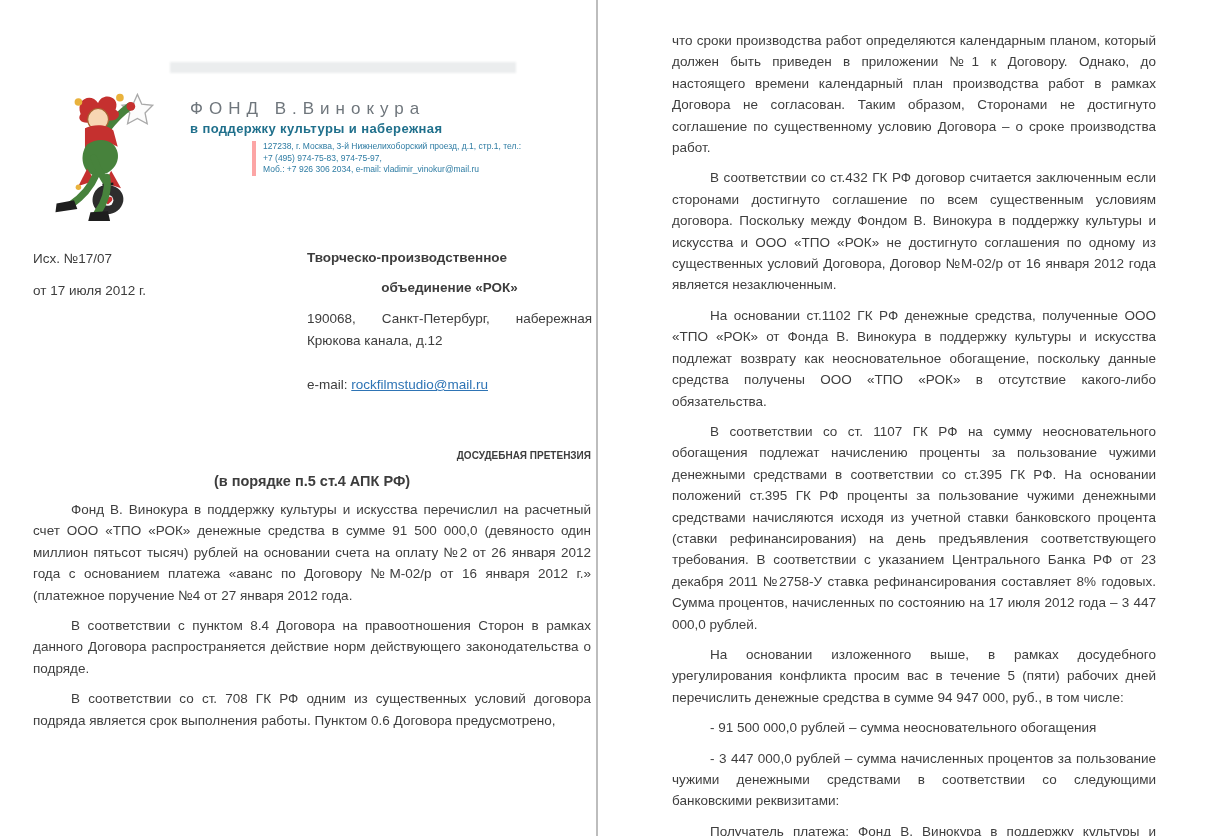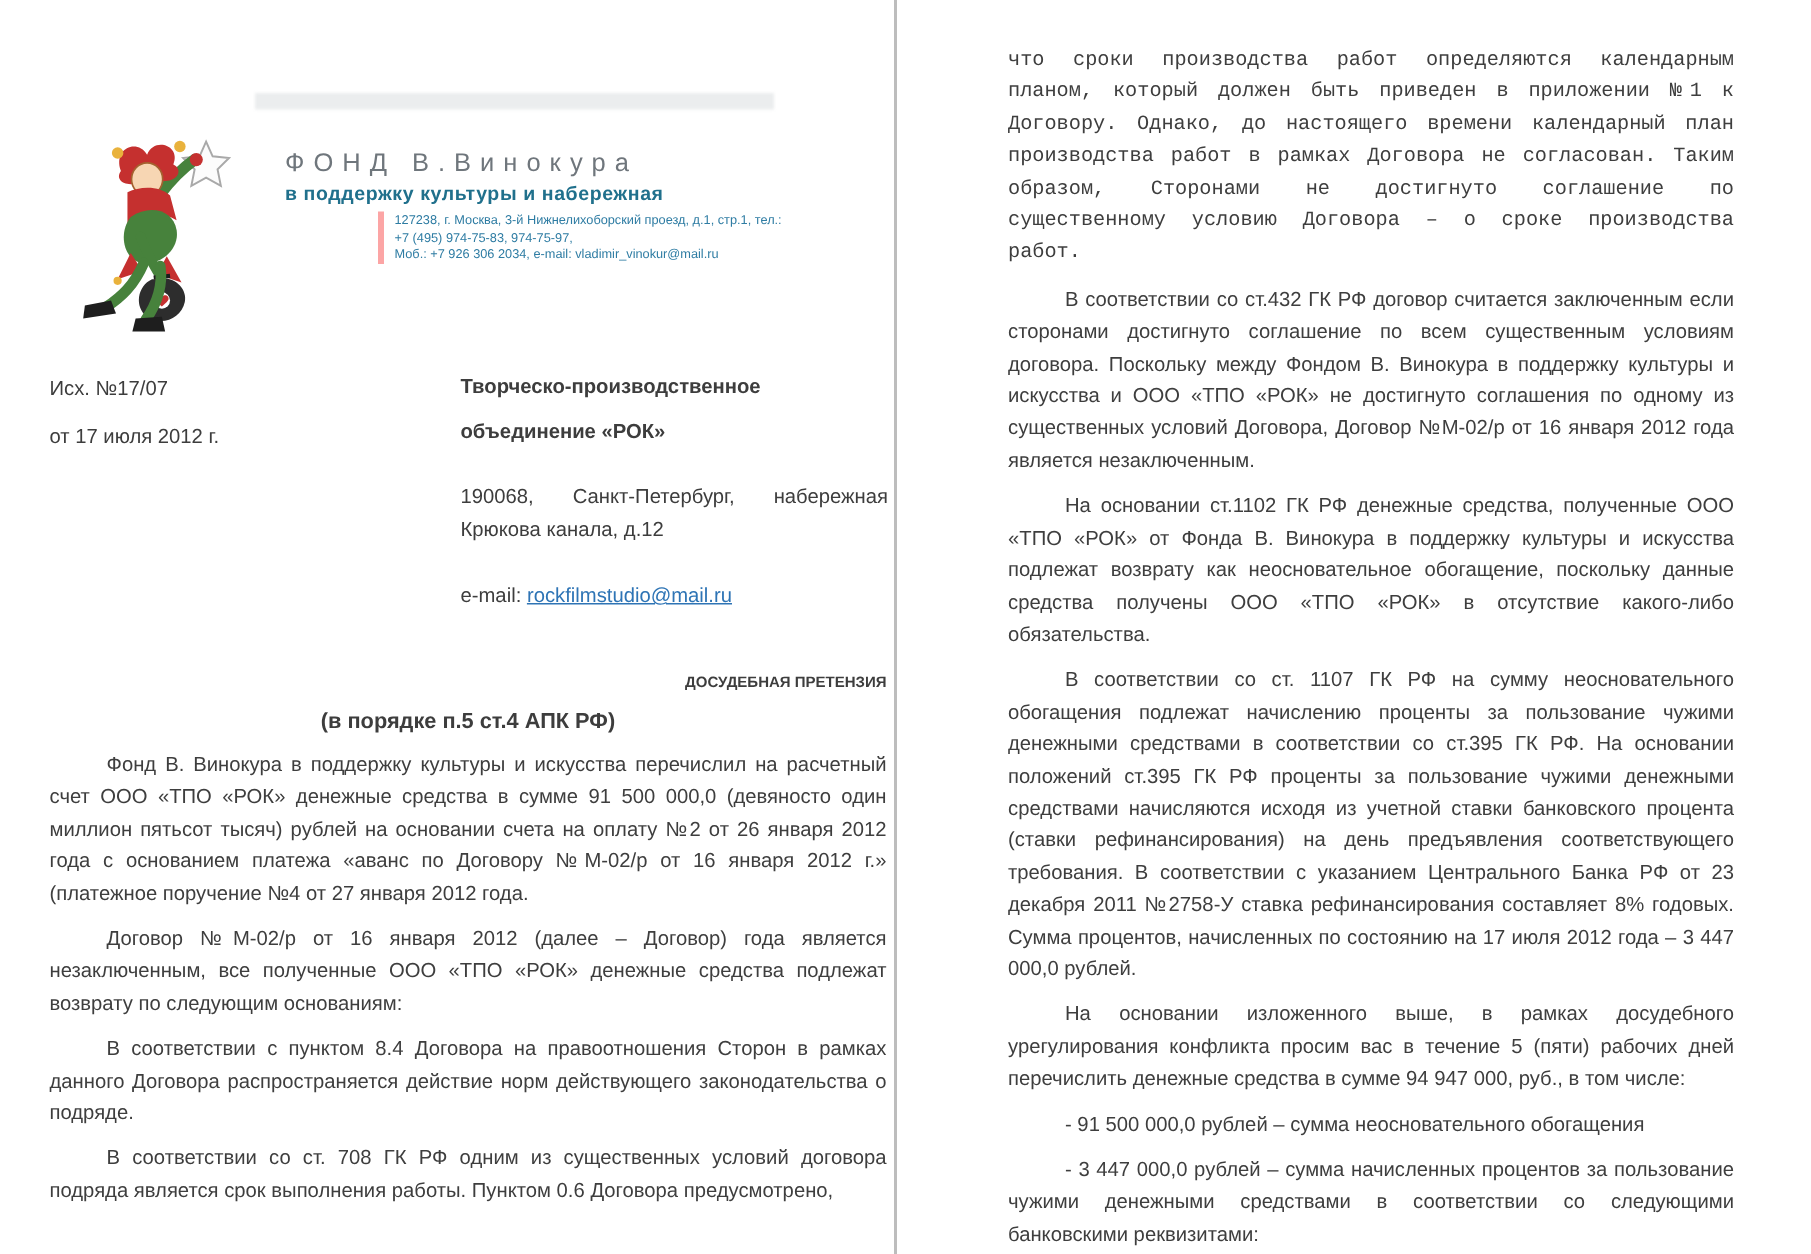--- a/index.html
+++ b/index.html
@@ -24,31 +24,31 @@
   .org-name{left:190px;top:99px;font-size:17px;font-weight:400;letter-spacing:6px;color:var(--org-gray);white-space:nowrap;}
   .tagline{left:190px;top:121px;font-size:13px;font-weight:700;letter-spacing:0.4px;color:var(--teal);white-space:nowrap;}
   .lh-address{left:252px;top:141px;width:270px;font-size:8.5px;line-height:11.5px;color:var(--addr-teal);
     border-left:4px solid #fca5a5;padding-left:7px;}
   
   .ref-number{left:33px;top:251px;font-size:13.5px;}
   .ref-date{left:33px;top:283px;font-size:13.5px;}
   
   .recipient{left:307px;top:249px;width:285px;font-size:13.5px;line-height:18px;}
   .recipient .b{font-weight:700;}
-  .recipient .mt{margin-top:12px;}
-  .recipient .addr{margin-top:23px;line-height:22px;text-align:justify;}
+  .recipient .mt{margin-top:12px;text-align:center;}
+  .recipient .addr{margin-top:11px;line-height:22px;text-align:justify;}
   .recipient .mail{margin-top:24px;}
   a.maillink{color:var(--link-blue);text-decoration:underline;}
   
   .left-body{left:33px;top:450px;width:558px;}
   .right-body{left:672px;top:30px;width:484px;}
   .doc-title{text-align:right;font-weight:700;font-size:10px;margin-bottom:12px;}
   .doc-subtitle{text-align:center;font-weight:700;font-size:14.5px;margin-bottom:10px;}
   p.para{font-size:13.5px;line-height:21.4px;text-align:justify;text-indent:38px;margin-bottom:9px;color:#3e3e3e;}
-  p.para.no-indent{text-indent:0;font-family:Liberation Mono, monospace;}
+  p.para.no-indent{text-indent:0;}
 </style>
 </head>
 <body>
 
 <div class="abs divider"></div>
 <div class="abs smudge"></div>
 
 <div class="abs logo">
   <svg width="138" height="142" viewBox="0 0 120 130">
 
@@ -101,21 +101,20 @@
   <div class="b">Творческо-производственное</div>
   <div class="b mt">объединение «РОК»</div>
   <div class="addr">190068, Санкт-Петербург, набережная Крюкова канала, д.12</div>
   <div class="mail"><span>e-mail: </span><a class="maillink" href="#">rockfilmstudio@mail.ru</a></div>
 </div>
 
 <div class="abs left-body">
   <div class="doc-title">ДОСУДЕБНАЯ ПРЕТЕНЗИЯ</div>
   <div class="doc-subtitle">(в порядке п.5 ст.4 АПК РФ)</div>
   <p class="para">Фонд В. Винокура в поддержку культуры и искусства перечислил на расчетный счет ООО «ТПО «РОК» денежные средства в сумме 91 500 000,0 (девяносто один миллион пятьсот тысяч) рублей на основании счета на оплату №2 от 26 января 2012 года с основанием платежа «аванс по Договору №М-02/р от 16 января 2012 г.» (платежное поручение №4 от 27 января 2012 года.</p>
-  <p class="para">Договор №М-02/р от 16 января 2012 (далее – Договор) года является незаключенным, все полученные ООО «ТПО «РОК» денежные средства подлежат возврату по следующим основаниям:</p>
   <p class="para">В соответствии с пунктом 8.4 Договора на правоотношения Сторон в рамках данного Договора распространяется действие норм действующего законодательства о подряде.</p>
   <p class="para">В соответствии со ст. 708 ГК РФ одним из существенных условий договора подряда является срок выполнения работы. Пунктом 0.6 Договора предусмотрено,</p>
 </div>
 
 <div class="abs right-body">
   <p class="para no-indent">что сроки производства работ определяются календарным планом, который должен быть приведен в приложении №1 к Договору. Однако, до настоящего времени календарный план производства работ в рамках Договора не согласован. Таким образом, Сторонами не достигнуто соглашение по существенному условию Договора – о сроке производства работ.</p>
   <p class="para">В соответствии со ст.432 ГК РФ договор считается заключенным если сторонами достигнуто соглашение по всем существенным условиям договора. Поскольку между Фондом В. Винокура в поддержку культуры и искусства и ООО «ТПО «РОК» не достигнуто соглашения по одному из существенных условий Договора,  Договор №М-02/р от 16 января 2012 года является незаключенным.</p>
   <p class="para">На основании ст.1102 ГК РФ денежные средства, полученные ООО «ТПО «РОК» от Фонда В. Винокура в поддержку культуры и искусства подлежат возврату как неосновательное обогащение, поскольку данные средства получены ООО «ТПО «РОК» в отсутствие какого-либо обязательства.</p>
   <p class="para">В соответствии со ст. 1107 ГК РФ на сумму неосновательного обогащения подлежат начислению проценты за пользование чужими денежными средствами в соответствии со ст.395 ГК РФ. На основании положений ст.395 ГК РФ проценты за пользование чужими денежными средствами начисляются исходя из учетной ставки банковского процента (ставки рефинансирования) на день предъявления соответствующего требования. В соответствии с указанием Центрального Банка РФ от 23 декабря 2011 №2758-У ставка рефинансирования составляет 8% годовых. Сумма процентов, начисленных по состоянию на 17 июля 2012 года – 3 447 000,0 рублей.</p>
   <p class="para">На основании изложенного выше, в рамках досудебного урегулирования конфликта просим вас в течение 5 (пяти) рабочих дней  перечислить денежные средства в сумме 94 947 000, руб., в том числе:</p>

